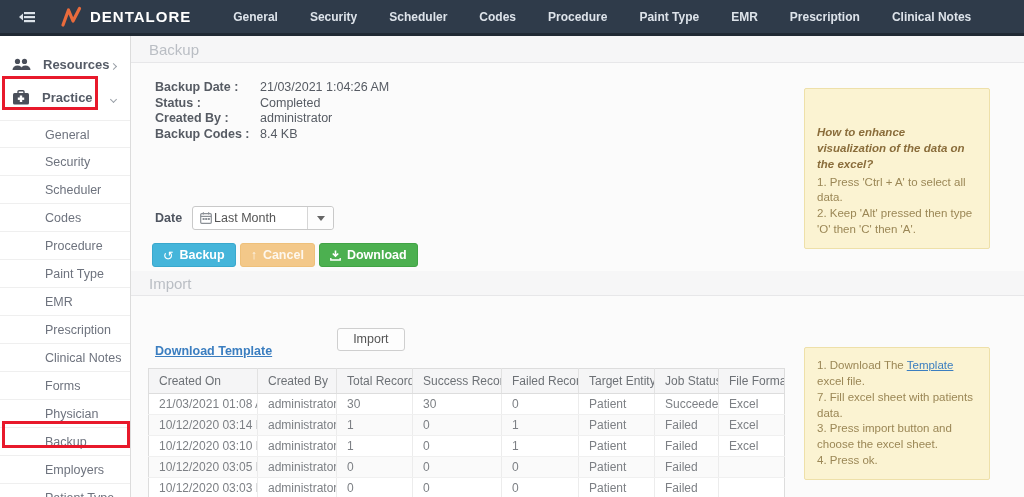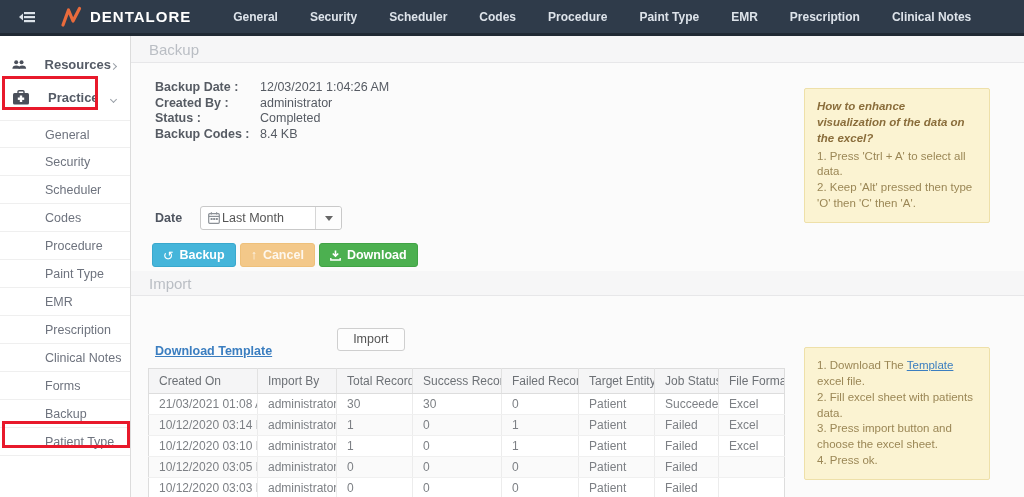--- a/index.html
+++ b/index.html
@@ -27,21 +27,21 @@
   .chev.down { transform:rotate(45deg); margin-top:-3px; }
   .chev.right { transform:rotate(-45deg); }
 
   
   .sidebar {
     position:absolute; top:36px; left:0; width:131px; height:461px;
     background:#ffffff; border-right:1px solid #dcdcdc;
   }
   .side-group { height:33px; display:flex; align-items:center; padding-left:12px; cursor:pointer; color:#555b66; font-size:13px; font-weight:600; }
   .side-group:first-child { margin-top:12px; }
-  .side-group .g-label { margin-left:18px; }
+  .side-group .g-label { margin-left:12px; }
   .side-group .g-chev { margin-left:auto; margin-right:14px; }
   .side-group .g-chev .chev { border-color:#9aa0a8; border-width:1.5px; width:5px; height:5px; }
   .side-items { margin-top:6px; }
   .side-item { height:28px; line-height:28px; padding-left:45px; font-size:12.5px; color:#6e737e; border-bottom:1px solid #efefef; cursor:pointer; }
   .side-item:first-child { border-top:1px solid #efefef; }
   .annotation { position:absolute; border:3px solid #e8192b; background:transparent; pointer-events:none; }
   .annotation.practice { left:2px; top:40px; width:96px; height:34px; }
   .annotation.backup { left:2px; top:385px; width:128px; height:27px; }
 
   
@@ -49,27 +49,27 @@
   .band { height:27px; line-height:27px; padding-left:18px; background:#f6f6f7; border-bottom:1px solid #e7e7e9; color:#babec4; font-size:15px; }
   .info-block { padding:17px 0 0 24px; }
   .info-row { display:flex; line-height:15.5px; font-size:12.5px; }
   .info-row .lab { width:105px; color:#565b63; font-weight:bold; }
   .info-row .val { color:#565b63; }
 
   .helpbox {
     position:absolute; width:186px; background:#fbf3d2; border:1px solid #eee0a9;
     border-radius:2px; padding:10px 12px; font-size:11.5px; line-height:1.38; color:#9b8756;
   }
-  .helpbox .hb-title { color:#8a6d3b; font-weight:bold; font-style:italic; margin-bottom:2px; }
+  .helpbox .hb-title { color:#8a6d3b; font-weight:bold; font-style:italic; margin-bottom:2px;margin-top:26px; }
   .helpbox.one { right:34px; top:52px; }
   .helpbox.two { right:34px; top:311px; }
   .helpbox a, .tmpl-link { color:#3b7ec0; text-decoration:underline; cursor:pointer;margin-top:24px; }
 
   .date-row { margin-top:64px; padding-left:24px; display:flex; align-items:center; }
-  .date-label { font-size:12.5px; font-weight:bold; color:#4f5560; margin-right:18px; }
+  .date-label { font-size:12.5px; font-weight:bold; color:#4f5560; margin-right:10px; }
   .date-select {
     width:142px; height:24px; background:#fff; border:1px solid #c9c9c9; border-radius:3px;
     display:flex; align-items:center; cursor:pointer;
   }
   .date-select .ds-text { font-size:12.5px; color:#555; margin-left:2px; flex:1; }
   .date-select .ds-btn { width:26px; height:100%; border-left:1px solid #d6d6d6; display:flex; align-items:center; justify-content:center; background:#fdfdfd; border-radius:0 3px 3px 0; }
   .date-select .ds-btn .caret { border-top-color:#666; }
 
   .btn-row { margin-top:13px; padding-left:21px; display:flex; gap:4px; }
   .btn { height:24px; border-radius:3px; color:#fff; font-size:12.5px; font-weight:bold; display:flex; align-items:center; padding:0 10px; cursor:pointer; border:1px solid transparent; }
@@ -156,43 +156,45 @@
       <div class="side-item">General</div>
       <div class="side-item">Security</div>
       <div class="side-item">Scheduler</div>
       <div class="side-item">Codes</div>
       <div class="side-item">Procedure</div>
       <div class="side-item">Paint Type</div>
       <div class="side-item">EMR</div>
       <div class="side-item">Prescription</div>
       <div class="side-item">Clinical Notes</div>
       <div class="side-item">Forms</div>
+      <div class="side-item">Physician</div>
       <div class="side-item">Backup</div>
+      <div class="side-item">Employers</div>
       <div class="side-item">Patient Type</div>
     </div>
     <div class="annotation practice"></div>
     <div class="annotation backup"></div>
   </div>
 
   <div class="main">
 
     <div class="band">Backup</div>
 
     <div class="info-block">
       <div class="info-row">
         <span class="lab">Backup Date :</span>
-        <span class="val">12/03/2021 1:04:26 AM</span>
+        <span class="val">21/03/2021 1:04:26 AM</span>
+      </div>
+      <div class="info-row">
+        <span class="lab">Status :</span>
+        <span class="val">Completed</span>
       </div>
       <div class="info-row">
         <span class="lab">Created By :</span>
         <span class="val">administrator</span>
-      </div>
-      <div class="info-row">
-        <span class="lab">Status :</span>
-        <span class="val">Completed</span>
       </div>
       <div class="info-row">
         <span class="lab">Backup Codes :</span>
         <span class="val">8.4 KB</span>
       </div>
     </div>
 
     <div class="helpbox one">
       <div class="hb-title">How to enhance visualization of the data on the excel?</div>
       <div>1. Press 'Ctrl + A' to select all data.</div>
@@ -253,21 +255,21 @@
             <col style="width:76px">
             <col style="width:89px">
           <col style="width:77px">
             <col style="width:76px">
             <col style="width:64px">
             <col style="width:66px">
         </colgroup>
         <thead>
           <tr>
               <th>Created On</th>
-              <th>Import By</th>
+              <th>Created By</th>
               <th>Total Records</th>
               <th>Success Records</th>
               <th>Failed Records</th>
               <th>Target Entity</th>
               <th>Job Status</th>
               <th>File Format</th>
             </tr>
         </thead>
         <tbody>
             <tr>
@@ -329,19 +331,19 @@
               <td>Patient</td>
               <td>Failed</td>
               <td></td>
             </tr>
           </tbody>
       </table>
     </div>
 
     <div class="helpbox two">
       <div><span>1. Download The </span><span class="tmpl-link">Template</span><span> excel file.</span></div>
-      <div>2. Fill excel sheet with patients data.</div>
+      <div>7. Fill excel sheet with patients data.</div>
       <div>3. Press import button and choose the excel sheet.</div>
       <div>4. Press ok.</div>
     </div>
 
   </div>
 </div>
 
 </body></html>

